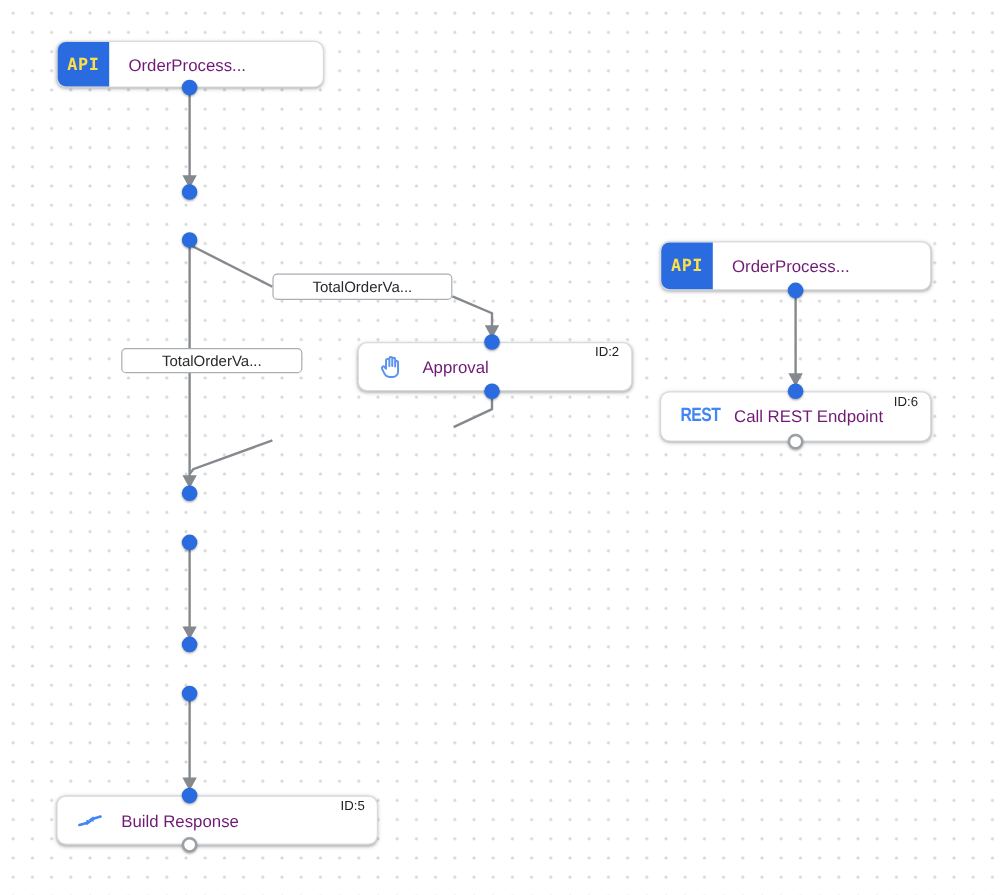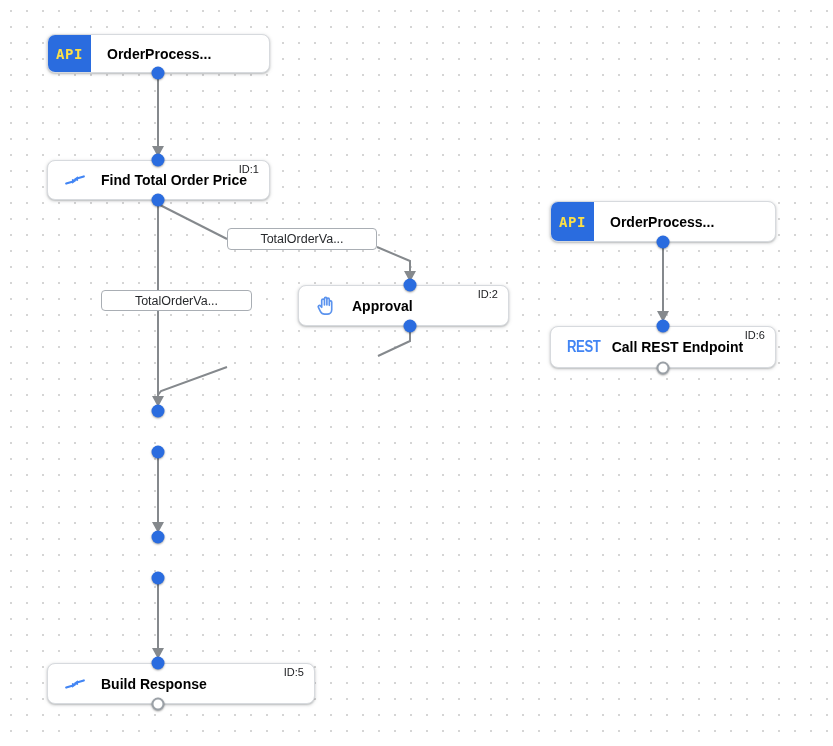--- a/index.html
+++ b/index.html
@@ -20,22 +20,22 @@
     background:#fff;
     border:1px solid #d7dade;
     border-radius:8px;
     box-shadow:0 1px 2px rgba(60,64,67,.28), 0 1px 4px rgba(60,64,67,.14);
     display:flex;
     align-items:center;
     box-sizing:border-box;
   }
   .node .title{
     font-size:14px;
-    font-weight:bold;
-    color:#000000;
+    font-weight:normal;
+    color:#701a75;
     white-space:nowrap;
   }
   .chip{
     height:100%;
     width:43px;
     background:#2a6cdf;
     border-radius:7px 0 0 7px;
     display:flex;align-items:center;justify-content:center;
     color:#fde047;
     font-family:"DejaVu Sans Mono", monospace;
@@ -118,43 +118,27 @@
   </svg>
 
   <div class="edge-label" style="left:227px;top:228px;width:150px;height:22px">TotalOrderVa...</div>
   <div class="edge-label" style="left:101px;top:290px;width:151px;height:21px">TotalOrderVa...</div>
 
   <div class="node" style="left:47px;top:34px;width:223px;height:39px">
     <div class="chip">API</div>
     <div class="title">OrderProcess...</div>
   </div>
 
-  <div class="node step" style="left:47px;top:160px;width:223px;height:40px">
-    <span class="icon">
-      <svg width="22" height="22" viewBox="0 0 20 20">
-        <g stroke="#4285f4" stroke-width="2" stroke-linecap="round" fill="none">
-          <path d="M2,13.2 L7.5,11.6"></path>
-            <path d="M18,6.8 L12.5,8.4"></path>
-        </g>
-        <g fill="#4285f4" stroke="none">
-          <polygon points="11.6,10.4 7.4,13.5 7.2,9.2"></polygon>
-          <polygon points="8.4,9.6 12.6,6.5 12.8,10.8"></polygon>
-        </g>
-      </svg>
-    </span>
-    <div class="title">Find Total Order Price</div>
-    <span class="nid">ID:1</span>
-  </div>
 
   <div class="node" style="left:550px;top:201px;width:226px;height:41px">
     <div class="chip">API</div>
     <div class="title">OrderProcess...</div>
   </div>
 
-  <div class="node step" style="left:298px;top:285px;width:211px;height:41px">
+  <div class="node step" style="left:298px;top:285px;width:229px;height:41px">
     <span class="icon">
       <svg width="22" height="22" viewBox="0 0 20 20">
         <path d="M6.1,4.8 L6.1,11.2 L5,9.9 C4.6,9.4 3.9,9.3 3.4,9.7 C2.9,10.1 2.8,10.7 3.1,11.3 L5,15.1 C5.7,16.5 7.1,17.4 8.7,17.4 L11.2,17.4 C13.4,17.4 15.2,15.6 15.2,13.4 L15.2,6.4 C15.2,5.8 14.7,5.3 14.1,5.3 C13.5,5.3 13,5.8 13,6.4 L13,9.4 L13,4 C13,3.4 12.5,2.9 11.9,2.9 C11.3,2.9 10.8,3.4 10.8,4 L10.8,9.1 L10.8,3.3 C10.8,2.7 10.3,2.2 9.7,2.2 C9.1,2.2 8.6,2.7 8.6,3.3 L8.6,9.1 L8.6,4.8 C8.6,4.1 8.1,3.7 7.35,3.7 C6.6,3.7 6.1,4.1 6.1,4.8 Z" fill="none" stroke="#5b93ee" stroke-width="1.5" stroke-linejoin="round" stroke-linecap="round"></path>
       </svg>
     </span>
     <div class="title">Approval</div>
     <span class="nid">ID:2</span>
   </div>
 
   <div class="node step" style="left:550px;top:326px;width:226px;height:42px">

